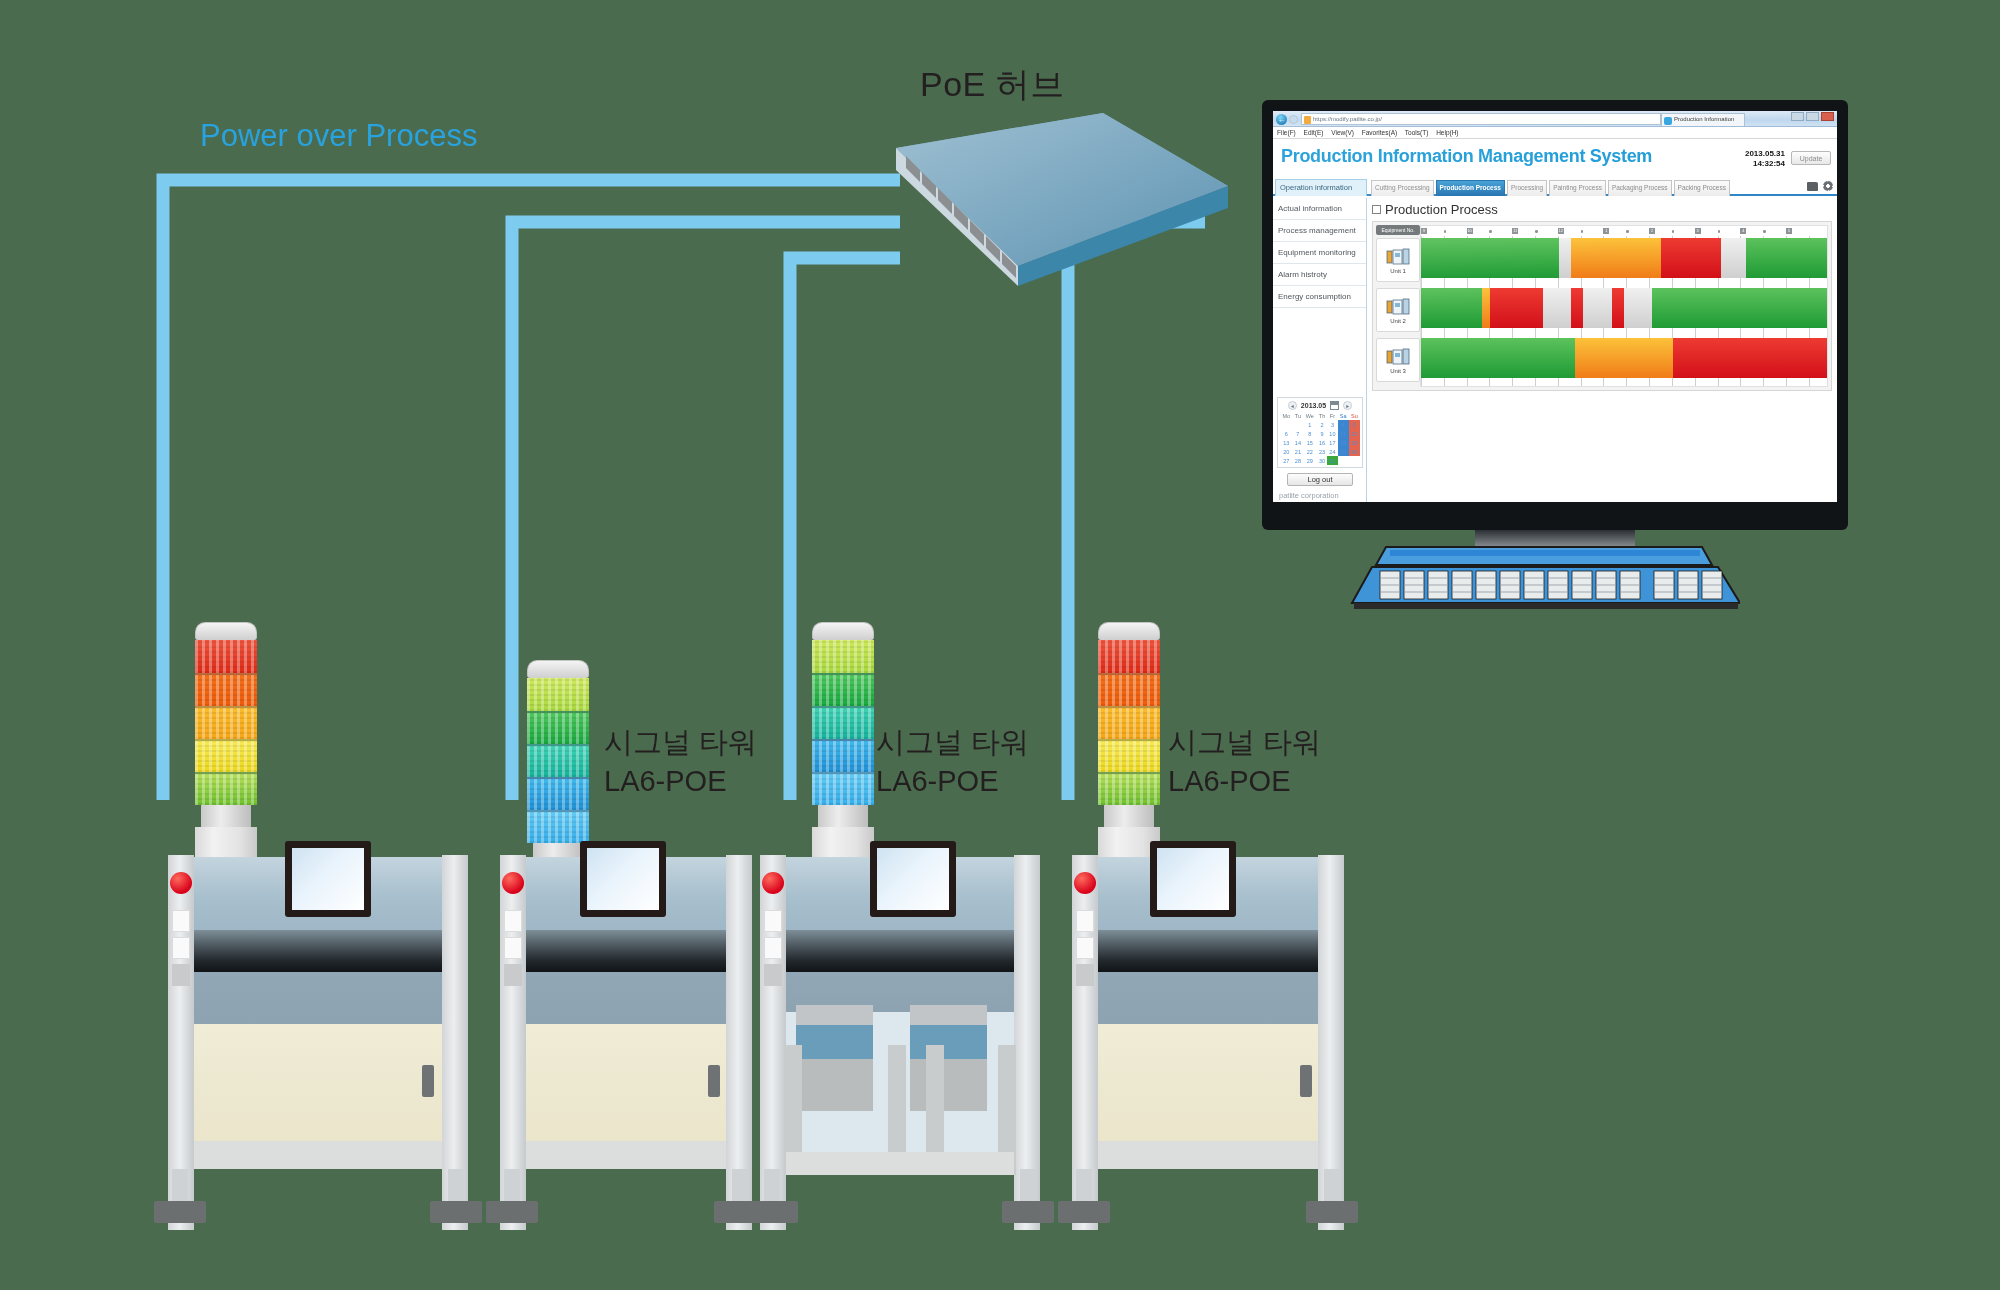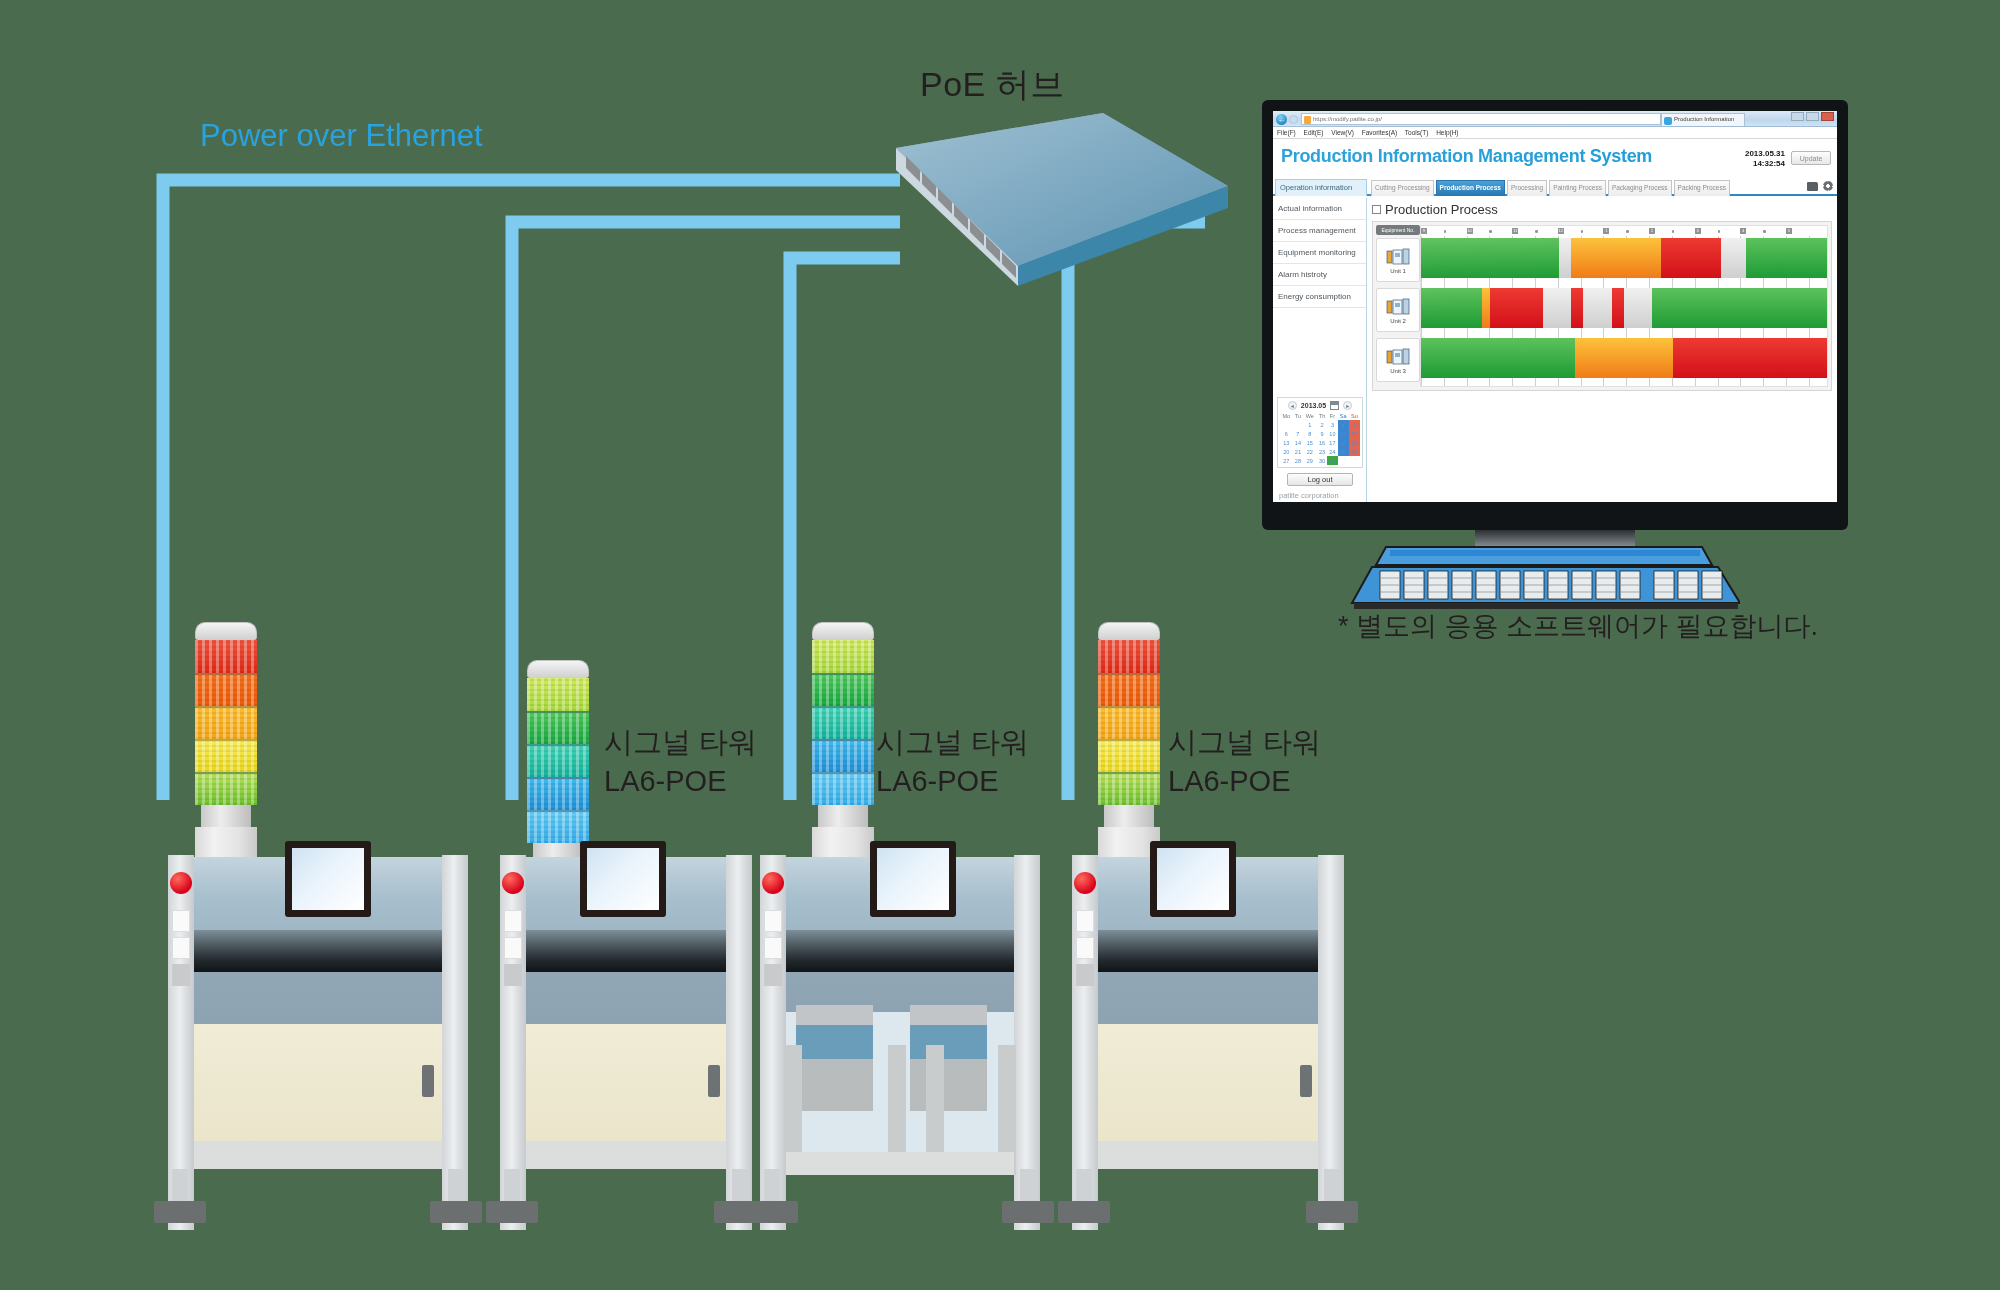--- a/index.html
+++ b/index.html
@@ -301,22 +301,21 @@
 
       <path d="M 900 222 L 512 222 L 512 800"></path>
 
       <path d="M 900 258 L 790 258 L 790 800"></path>
 
       <path d="M 1205 222 L 1068 222 L 1068 800"></path>
     </g>
   </svg>
 
   <div class="lbl" id="poe-label">PoE 허브</div>
-  <div class="lbl" id="poe-eth-label">Power over Ethernet</div>
-  <div class="lbl" id="footnote">* 별도의 응용 소프트웨어가 필요합니다.</div>
+  <div class="lbl" id="poe-eth-label">Power over Process</div>
 
   <div class="tower-label" id="tl-2">
     <div>시그널 타워</div>
     <div>LA6-POE</div>
   </div>
   <div class="tower-label" id="tl-3">
     <div>시그널 타워</div>
     <div>LA6-POE</div>
   </div>
   <div class="tower-label" id="tl-4">

